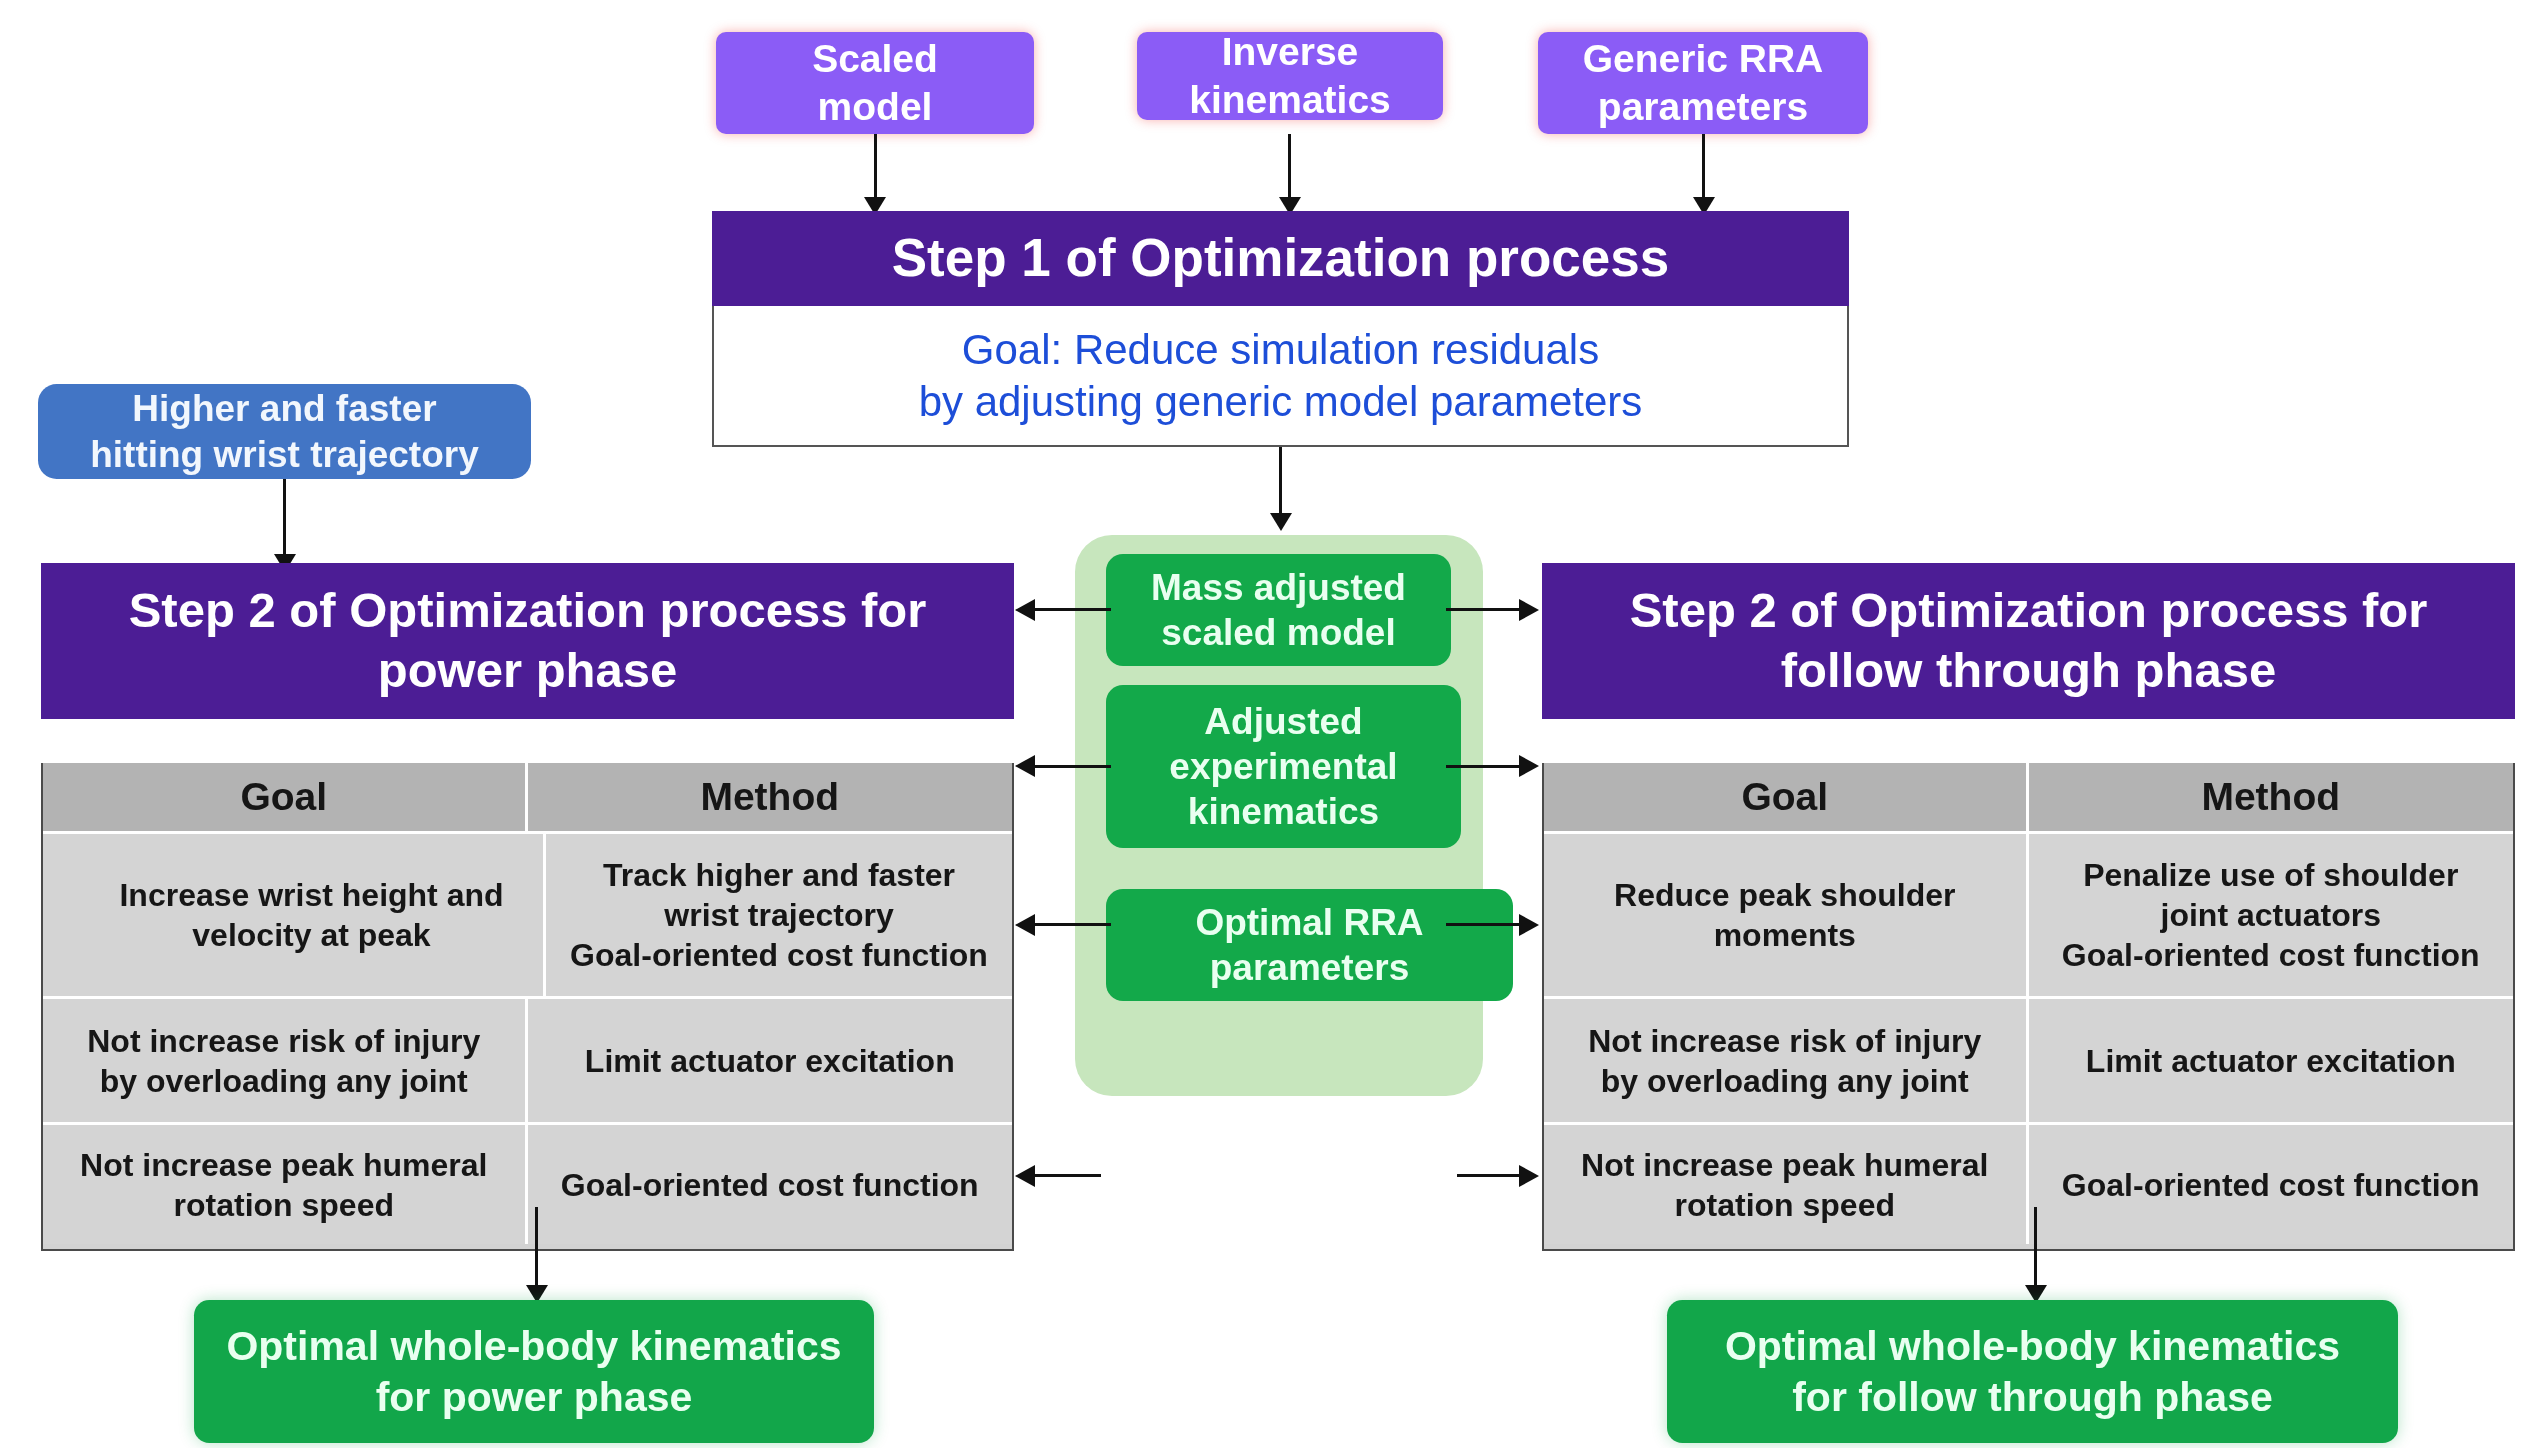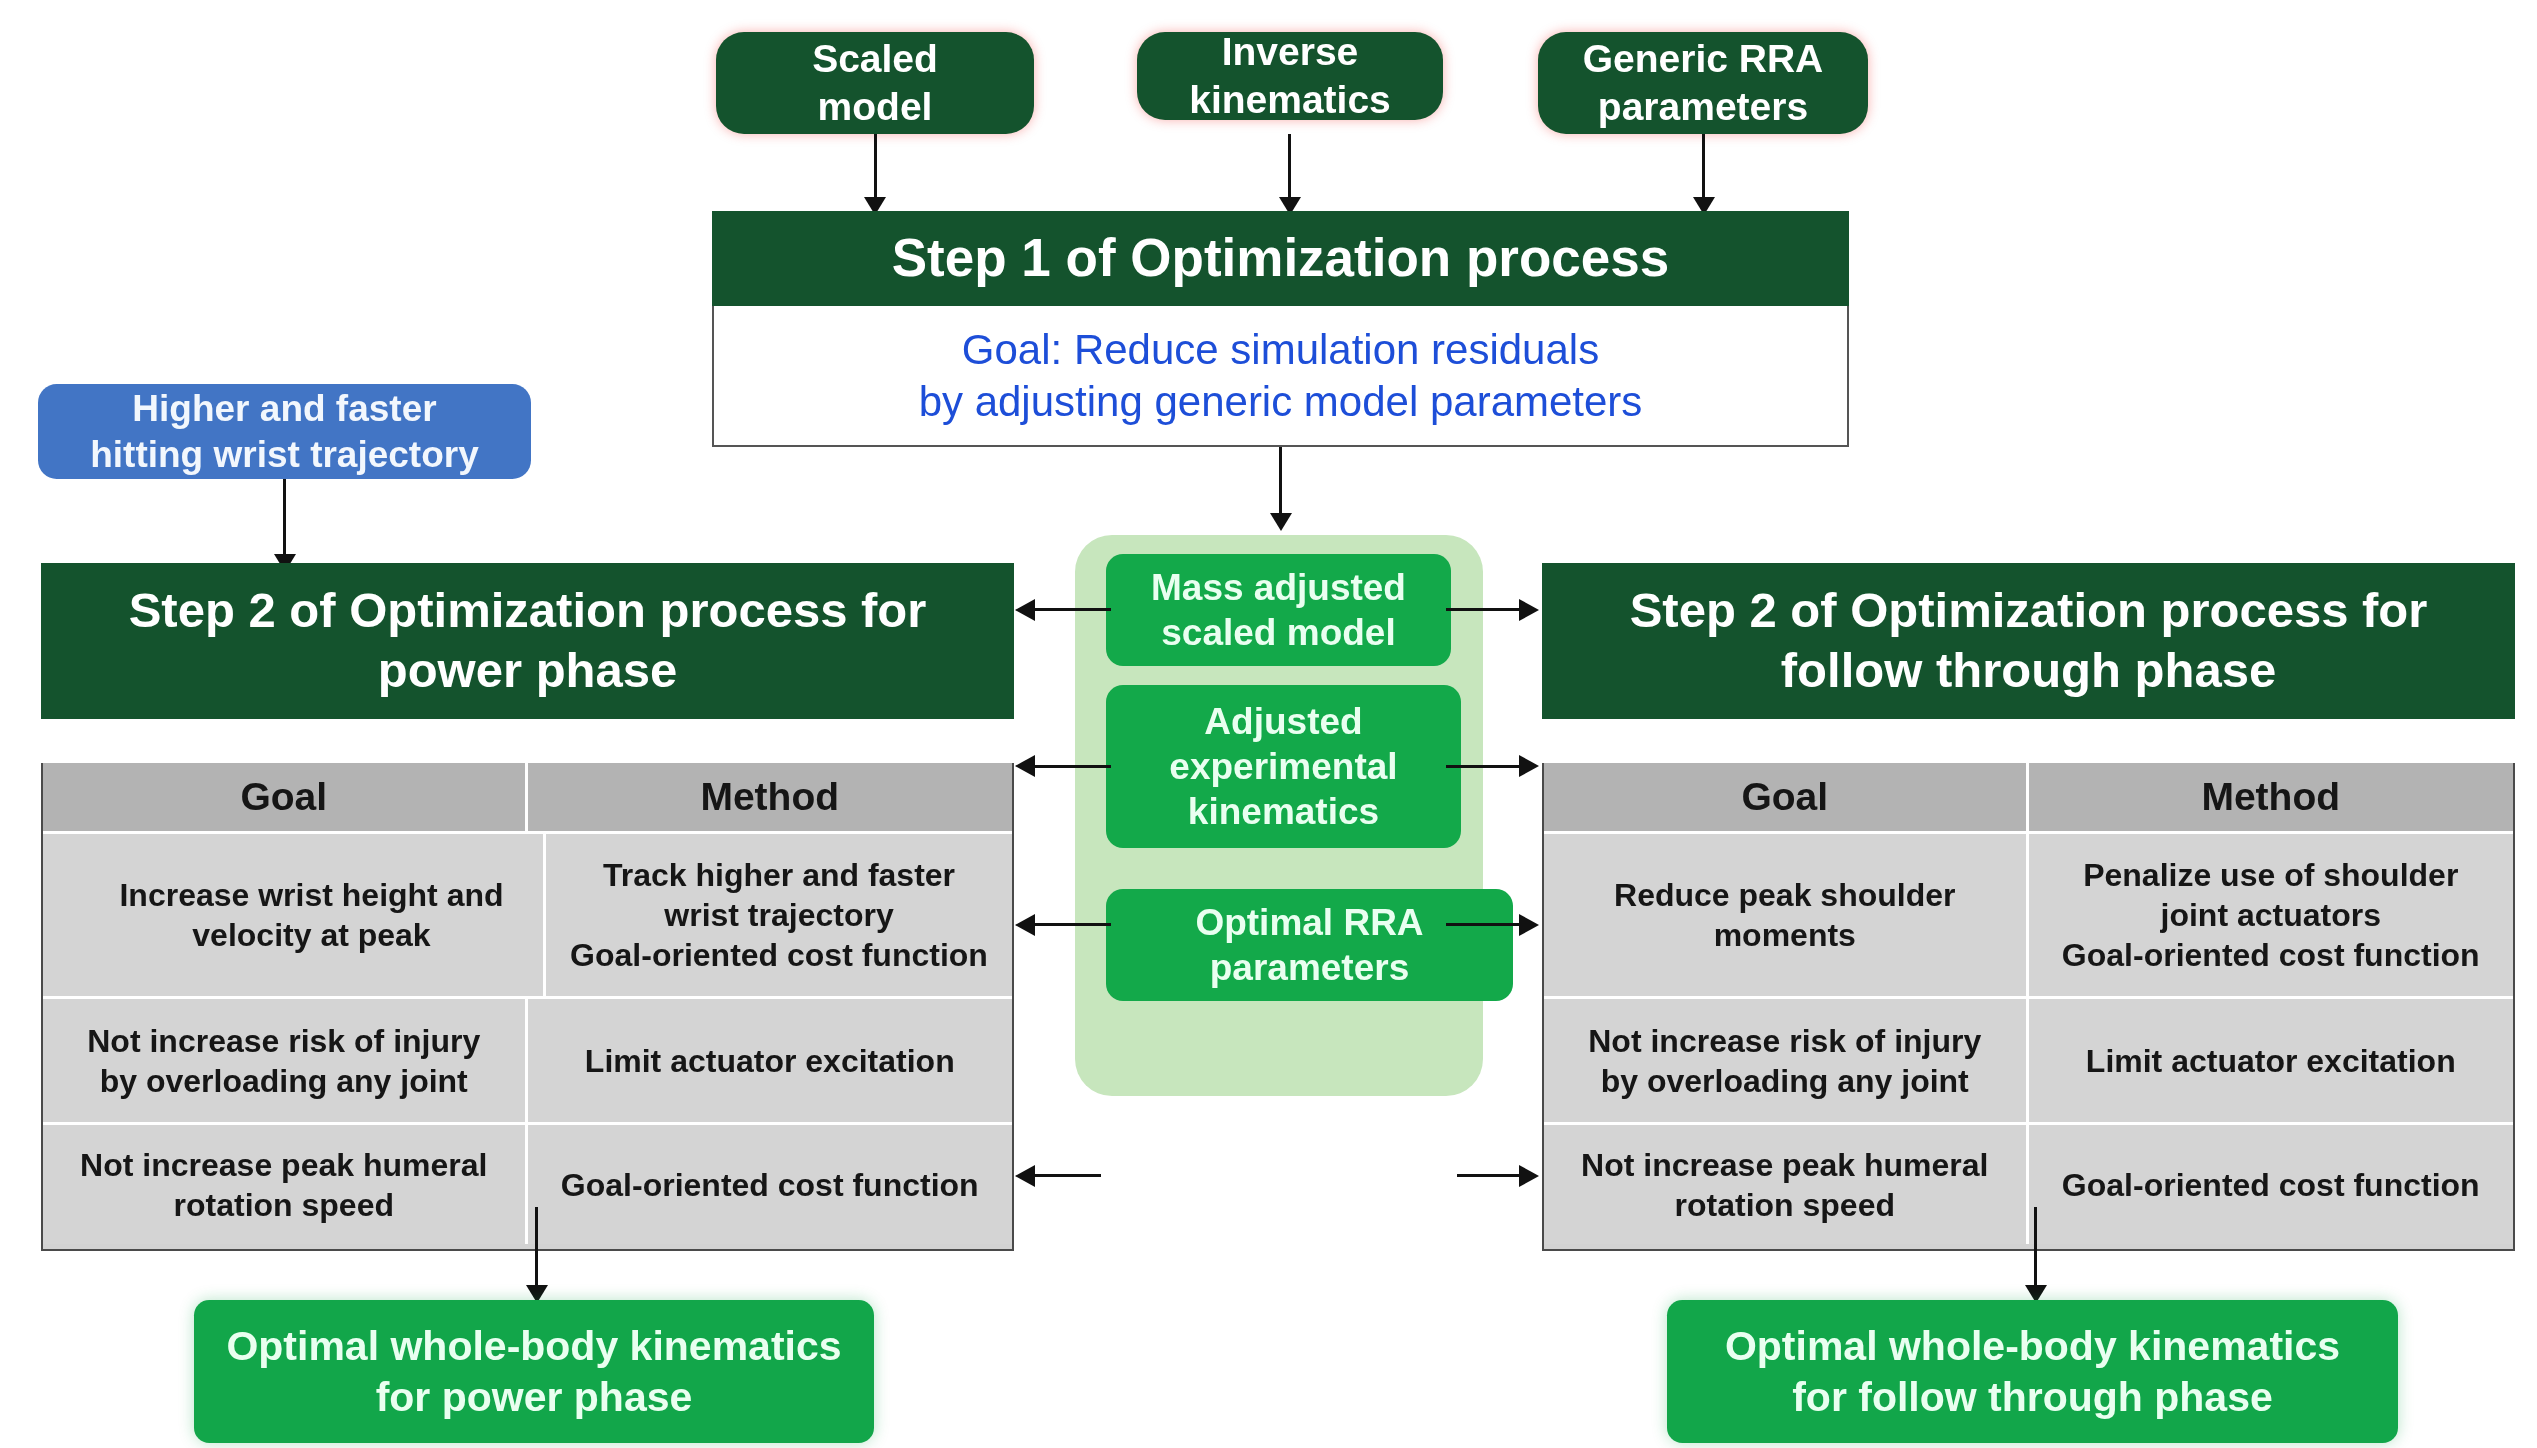--- a/index.html
+++ b/index.html
@@ -23,32 +23,32 @@
     box-sizing: border-box;
     display: flex;
     align-items: center;
     justify-content: center;
     text-align: center;
     line-height: 1.22;
   }
 
   
   .red-box {
-    background: #14532d;
+    background: #8b5cf6;
     color: #ffffff;
-    border-radius: 28px;
+    border-radius: 10px;
     font-size: 39px;
     font-weight: 600;
     padding: 5.1px 12px;
     box-shadow: 0 0 12px rgba(238,28,23,0.35);
   }
 
   
   .black-bar {
-    background: #14532d;
+    background: #4c1d95;
     color: #ffffff;
     font-size: 53px;
     font-weight: 600;
     padding: 3.4px 15.3px;
   }
   .black-bar.small {
     font-size: 49px;
   }
 
   

